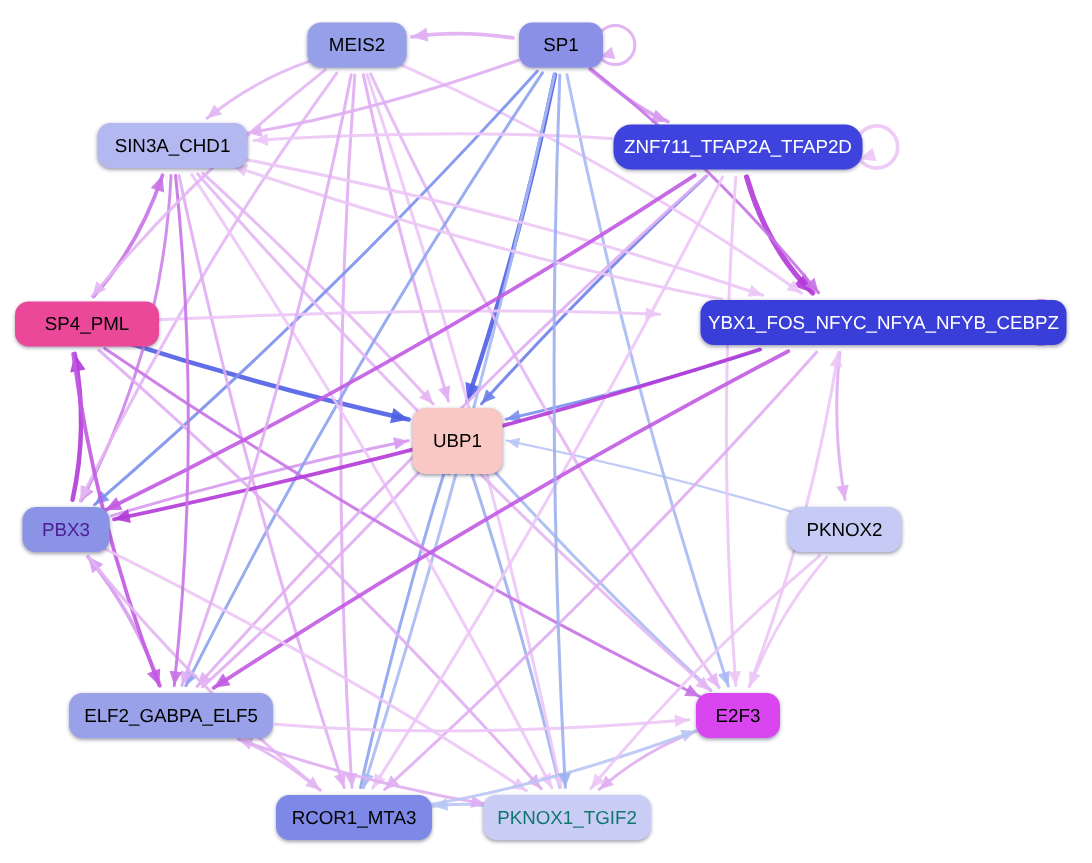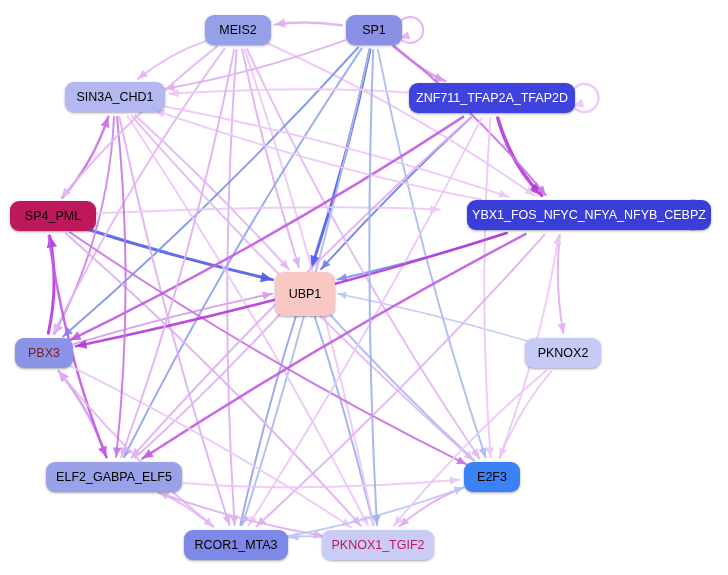--- a/index.html
+++ b/index.html
@@ -169,25 +169,25 @@
       <path d="M 400 22 A 13 13 0 1 1 400 38" stroke="#e0aef2" stroke-width="2" fill="none" stroke-linecap="round" opacity="0.9"></path>
       <polygon points="400,38 407.78808552513317,31.24732468919088 410.21904863702446,39.35053506216182" fill="#e0aef2" opacity="0.9"></polygon>
       <path d="M 573 90 A 14 14 0 1 1 573 106" stroke="#ecc6f6" stroke-width="2.5" fill="none" stroke-linecap="round" opacity="0.9"></path>
       <polygon points="573,106 581.6994572355211,98.45711800388342 584.414894754123,107.50857639922332" fill="#ecc6f6" opacity="0.9"></polygon>
       <path d="M 682 207 A 14 14 0 1 1 682 223" stroke="#c25ae3" stroke-width="3" fill="none" stroke-linecap="round" opacity="0.9"></path>
       <polygon points="682,223 691.610828945909,214.66691131857598 694.6107408712218,224.6666177362848" fill="#c25ae3" opacity="0.9"></polygon>
     </svg>
   <div id="node-layer">
       <div class="node" style="left: 205px; top: 15px; width: 66px; height: 30px; background: rgb(150, 160, 232); color: rgb(0, 0, 0); text-align: center;">MEIS2</div>
       <div class="node" style="left: 346px; top: 15px; width: 56px; height: 30px; background: rgb(138, 144, 230); color: rgb(0, 0, 0);">SP1</div>
-      <div class="node" style="left: 409px; top: 83px; width: 166px; height: 30px; background: rgb(61, 67, 220); color: rgb(255, 255, 255);">ZNF711_TFAP2A_TFAP2D</div>
+      <div class="node" style="left: 409px; top: 83px; width: 166px; height: 30px; background: rgb(61, 67, 220); color: rgb(255, 255, 255); border-radius: 12px;">ZNF711_TFAP2A_TFAP2D</div>
       <div class="node" style="left: 65px; top: 82px; width: 100px; height: 30px; background: rgb(179, 185, 240); color: rgb(0, 0, 0); text-align: center;">SIN3A_CHD1</div>
-      <div class="node" style="left: 10px; top: 201px; width: 86px; height: 30px; background: #be185d; color: rgb(0, 0, 0);">SP4_PML</div>
+      <div class="node" style="left: 10px; top: 201px; width: 96px; height: 30px; background: #ec4899; color: rgb(0, 0, 0);">SP4_PML</div>
       <div class="node" style="left: 440px; top: 200px; width: 244px; height: 30px; background: rgb(58, 62, 217); color: rgb(255, 255, 255); margin-left: 27px;">YBX1_FOS_NFYC_NFYA_NFYB_CEBPZ</div>
       <div class="node" style="left: 275px; top: 272px; width: 60px; height: 44px; background: rgb(250, 200, 196); color: rgb(0, 0, 0);">UBP1</div>
       <div class="node" style="left: 525px; top: 338px; width: 76px; height: 30px; background: rgb(197, 203, 244); color: rgb(0, 0, 0);">PKNOX2</div>
-      <div class="node" style="left: 15px; top: 338px; width: 58px; height: 30px; background: rgb(138, 147, 230); color: #7f1d1d;">PBX3</div>
-      <div class="node" style="left: 464px; top: 462px; width: 56px; height: 30px; background: #3b82f6; color: rgb(0, 0, 0);">E2F3</div>
+      <div class="node" style="left: 15px; top: 338px; width: 58px; height: 30px; background: rgb(138, 147, 230); color: #4c1d95;">PBX3</div>
+      <div class="node" style="left: 464px; top: 462px; width: 56px; height: 30px; background: #d946ef; color: rgb(0, 0, 0);">E2F3</div>
       <div class="node" style="left: 46px; top: 462px; width: 136px; height: 30px; background: rgb(153, 161, 232); color: rgb(0, 0, 0);">ELF2_GABPA_ELF5</div>
       <div class="node" style="left: 184px; top: 530px; width: 104px; height: 30px; background: rgb(126, 136, 230); color: rgb(0, 0, 0);">RCOR1_MTA3</div>
-      <div class="node" style="left: 322px; top: 530px; width: 112px; height: 30px; background: rgb(201, 205, 245); color: #be185d;">PKNOX1_TGIF2</div>
+      <div class="node" style="left: 322px; top: 530px; width: 112px; height: 30px; background: rgb(201, 205, 245); color: #0f766e;">PKNOX1_TGIF2</div>
     </div>
 </div>
 
 </body></html>

